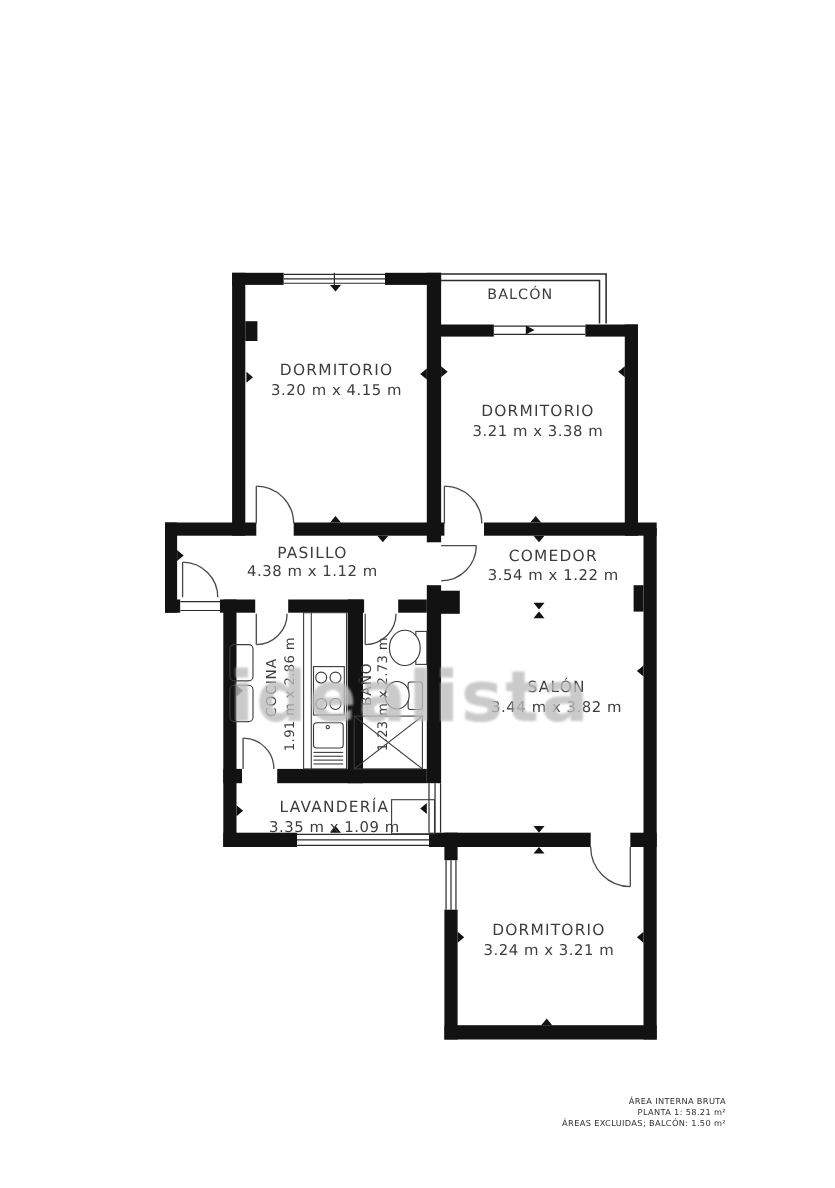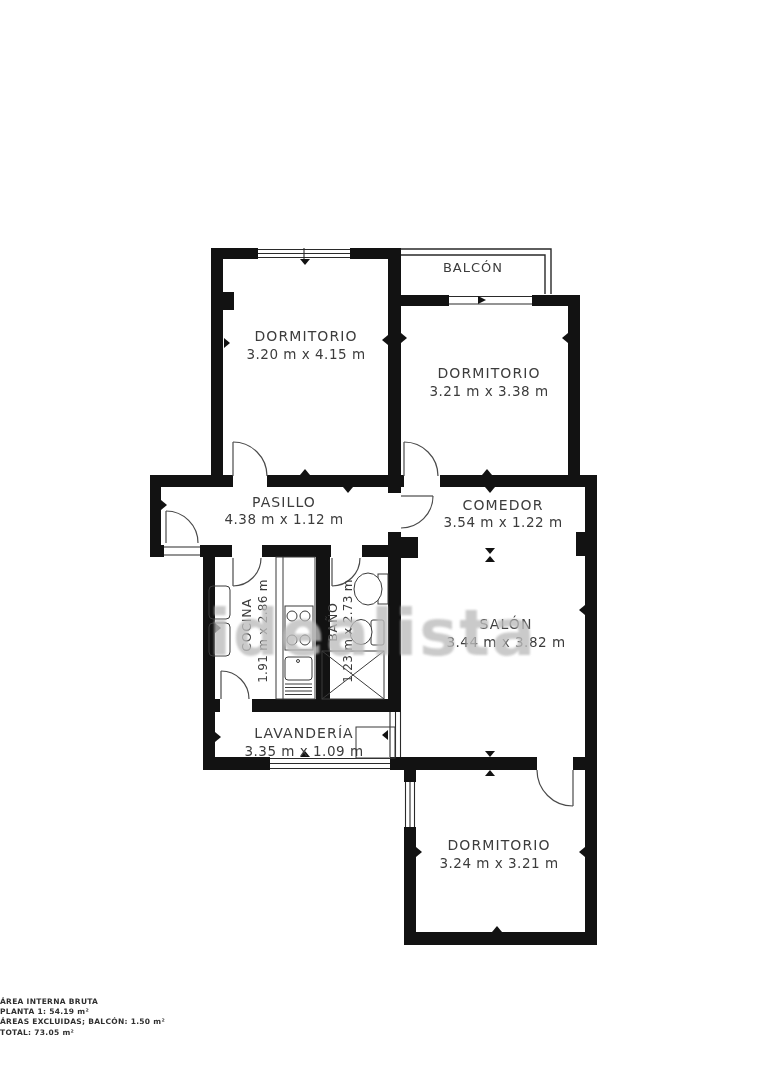--- a/index.html
+++ b/index.html
@@ -13,21 +13,21 @@
   .balcony-label{font-size:13px;letter-spacing:1px;fill:#3c3c3c;}
   .watermark{font-size:64px;font-weight:bold;fill:#bdbdbd;opacity:0.8;letter-spacing:2px;
              filter:blur(1.1px);}
   .wall{fill:#121212;}
   .tick{fill:#121212;}
   .thin{stroke:#2a2a2a;stroke-width:1.1;fill:none;}
   .rail{stroke:#2a2a2a;stroke-width:1.4;fill:none;}
   .door{stroke:#4a4a4a;stroke-width:1.2;fill:none;}
   .fix{stroke:#3a3a3a;stroke-width:1;fill:#ffffff;}
   .fixn{stroke:#3a3a3a;stroke-width:1;fill:none;}
-  .footer{position:absolute;left:0;top:997px;width:660px;text-align:left;color:#2f2f2f;font-weight:bold;}
+  .footer{position:absolute;left:0;top:997px;width:660px;text-align:right;color:#2f2f2f;}
   .footer-line{font-size:7.5px;line-height:10.2px;letter-spacing:0.3px;}
   .footer-disclaimer{font-size:6.8px;line-height:9px;color:#b3b3b3;margin-top:5px;letter-spacing:0.4px;}
 </style>
 </head>
 <body>
 
 <div class="page">
 
   <svg class="plan-svg" width="759" height="1080" viewBox="0 0 759 1080">
 
@@ -241,18 +241,17 @@
 
       <text class="room-name" x="499" y="850">DORMITORIO</text>
       <text class="room-dims" x="499" y="868">3.24 m x 3.21 m</text>
     </g>
 
     <text class="watermark" x="373" y="655" text-anchor="middle">idealista</text>
   </svg>
 
   <div class="footer">
     <div class="footer-line">ÁREA INTERNA BRUTA</div>
-    <div class="footer-line">PLANTA 1: 54.19 m²</div>
+    <div class="footer-line">PLANTA 1: 58.21 m²</div>
     <div class="footer-line">ÁREAS EXCLUIDAS; BALCÓN: 1.50 m²</div>
-    <div class="footer-line">TOTAL: 73.05 m²</div>
   </div>
 
 </div>
 
 </body></html>

